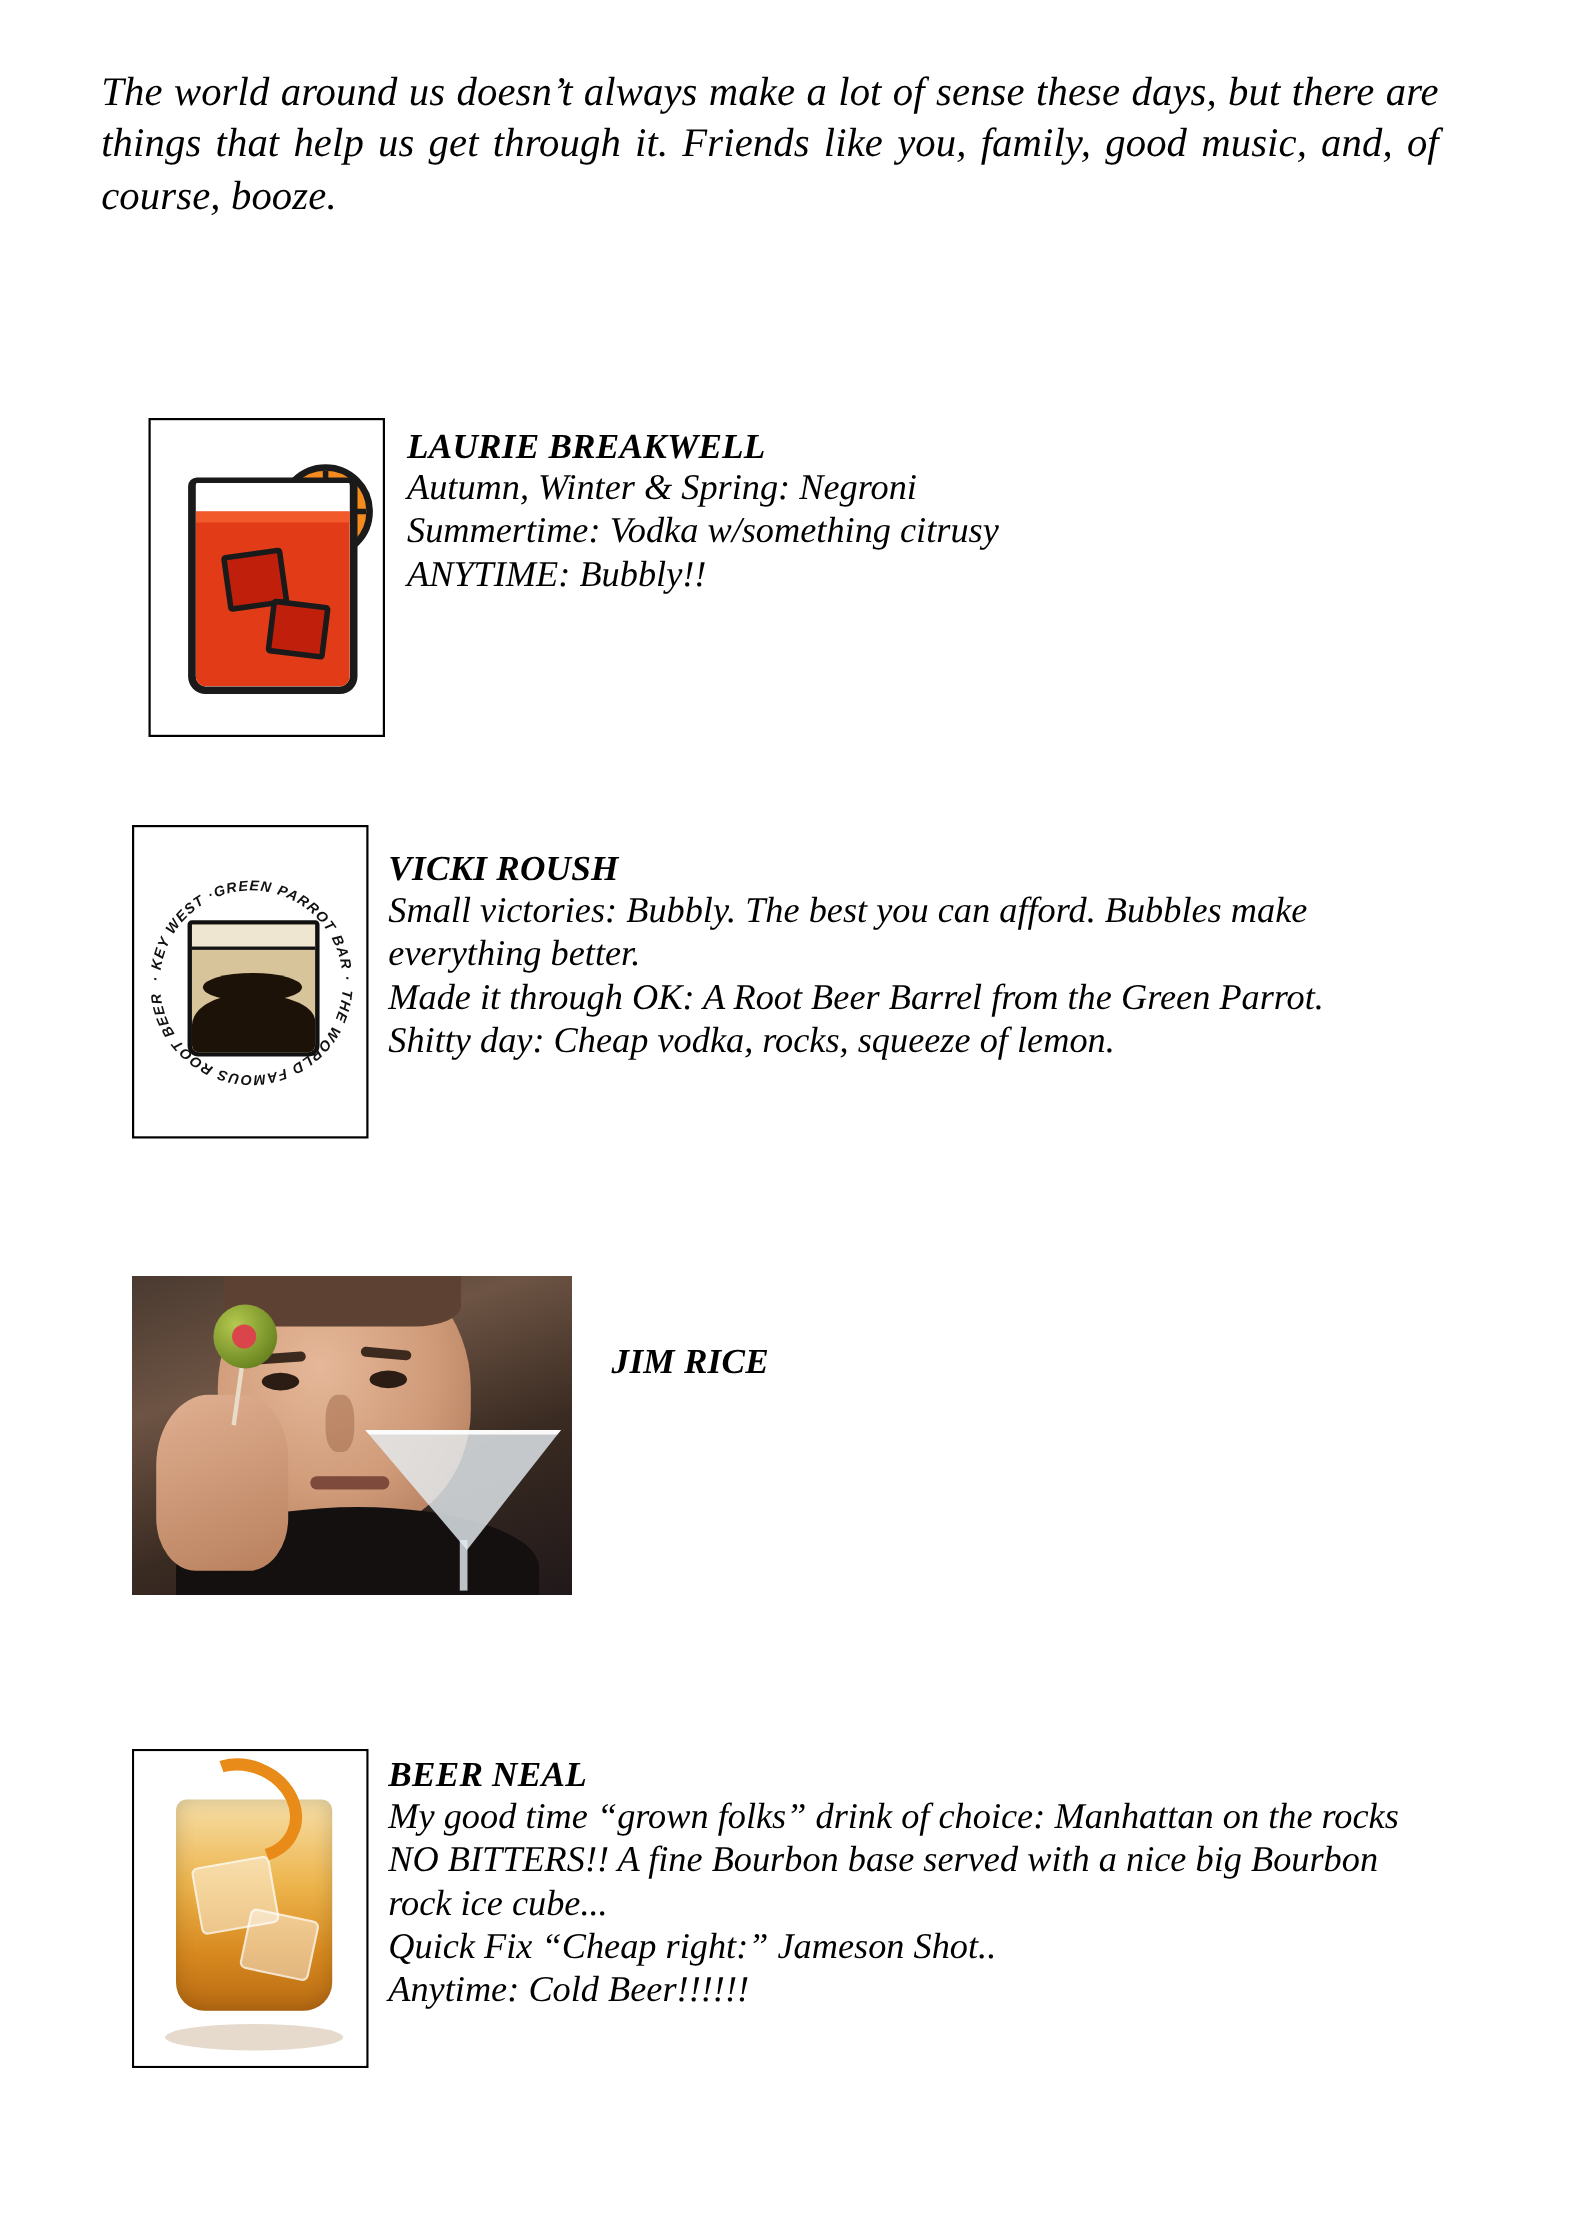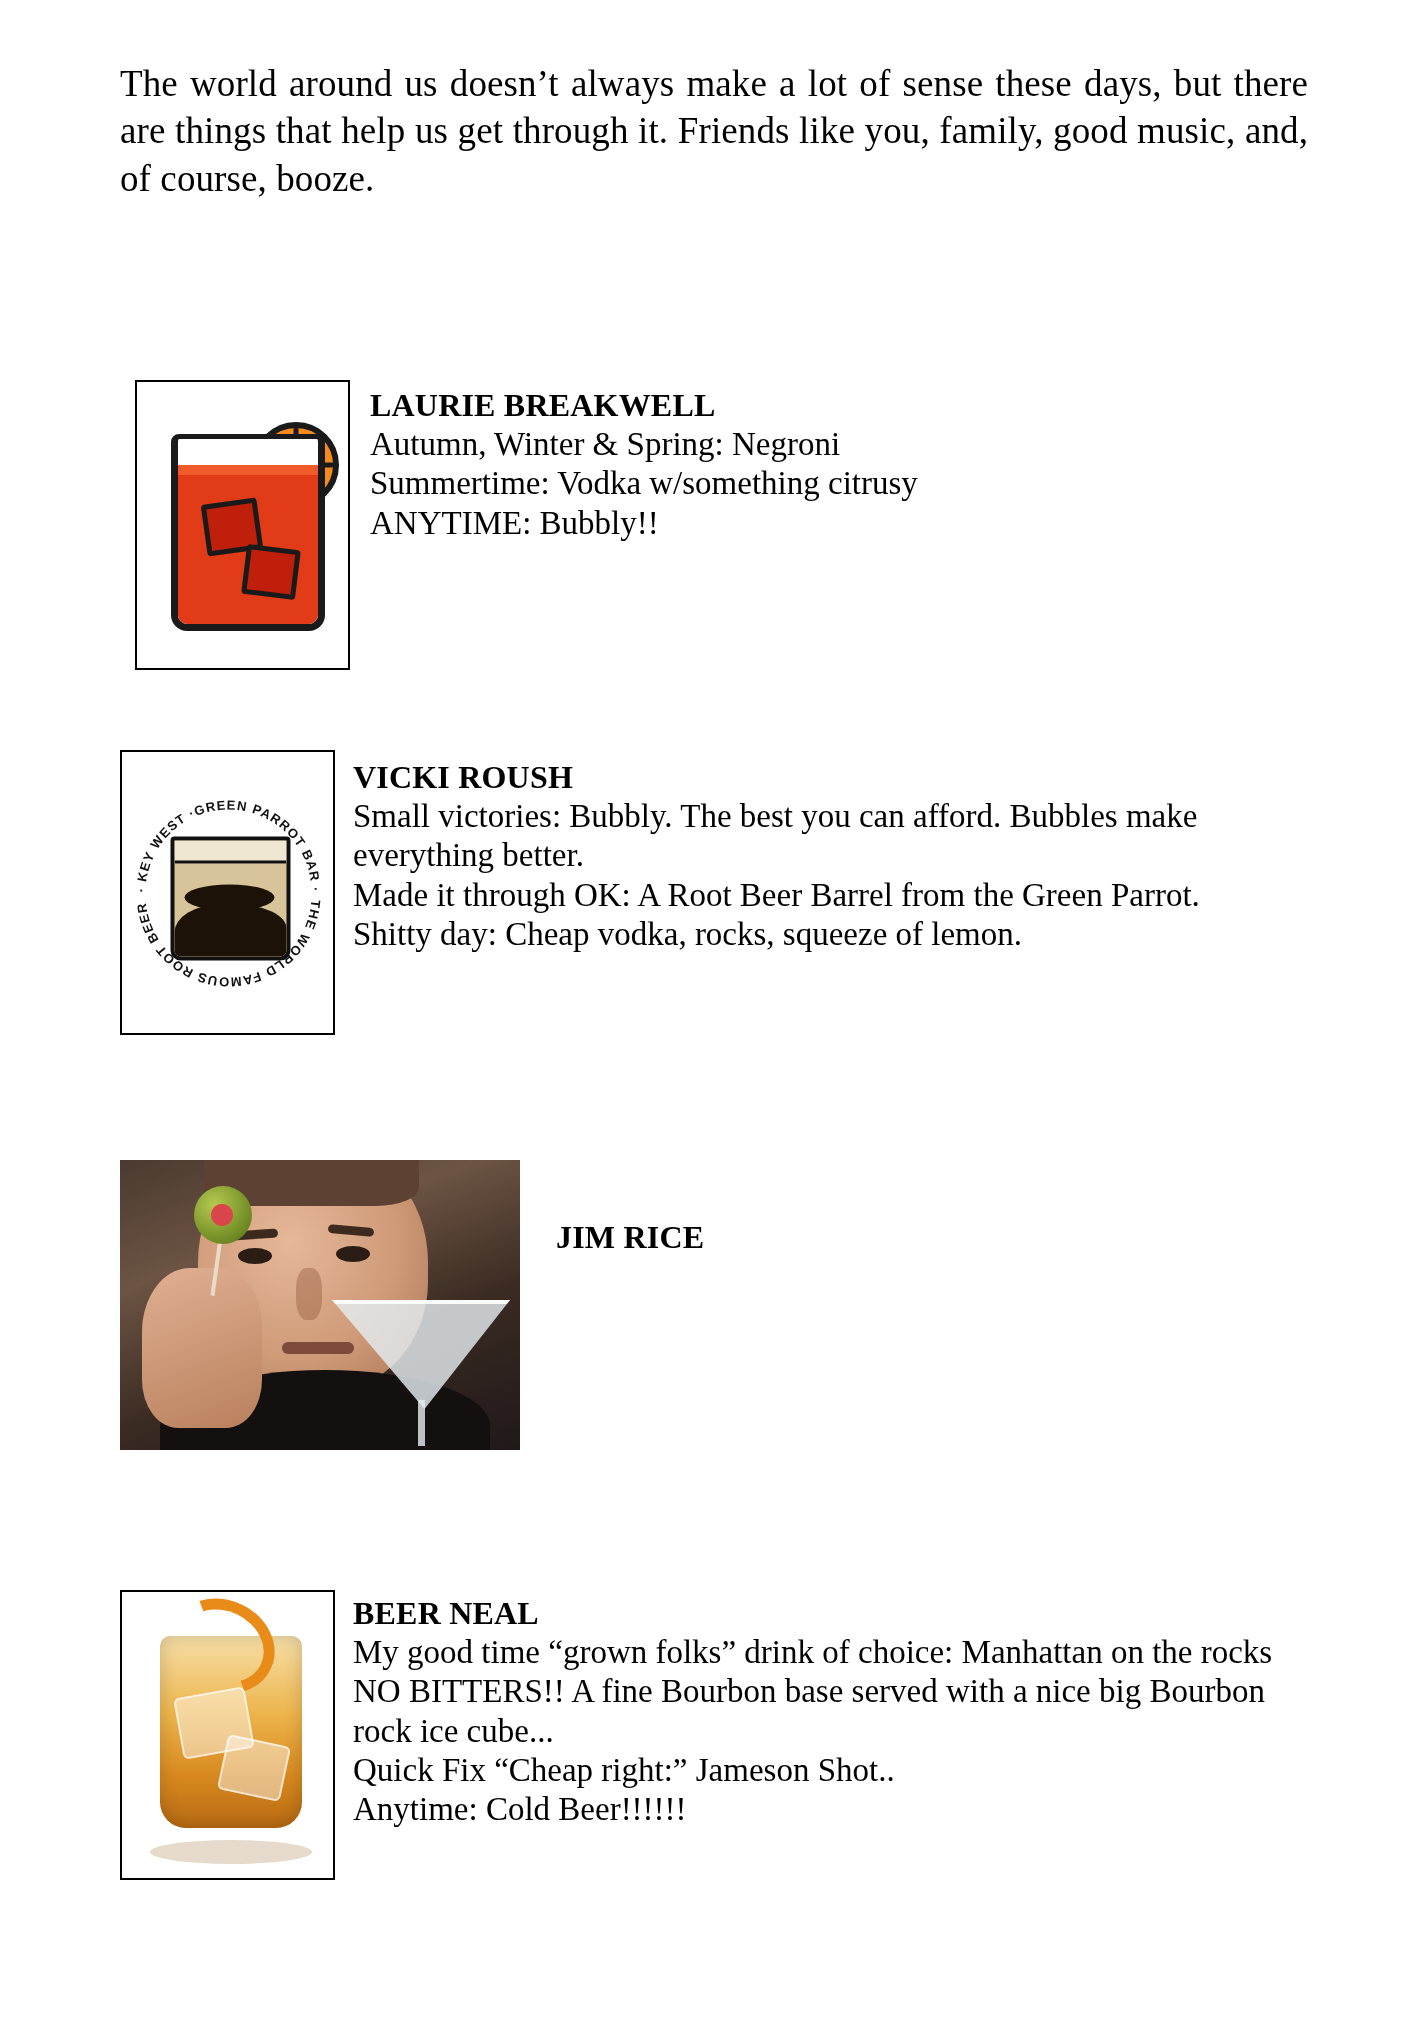--- a/index.html
+++ b/index.html
@@ -13,21 +13,22 @@
     font-family: "Liberation Serif", serif;
     color: #000000;
     position: relative;
     overflow: hidden;
   }
   .page {
     position: relative;
     width: 1428px;
     height: 2028px;
     box-sizing: border-box;
-    padding: 50px 120px 0 120px;
+    padding: 50px 120px 0 92px;
+    font-style: italic;
   }
 
   
   .intro {
     font-size: 37px;
     line-height: 1.28;
     text-align: justify;
     text-align-last: left;
     margin: 10px 0 0 0;
     letter-spacing: 0.1px;
@@ -121,21 +122,21 @@
   .neg-orange:after {
     content: "";
     position: absolute;
     top: 50%; left: 0; width: 100%; height: 5px;
     background: #1a1a1a; transform: translateY(-50%);
   }
 
   
   #entry-vicki { left: 120px; top: 750px; width: 1190px; }
   #entry-vicki .thumb-frame { width: 215px; height: 285px; }
-  #entry-vicki .entry-text { width: 950px; margin-left: 18px; margin-top: 8px; }
+  #entry-vicki .entry-text { width: 950px; margin-left: 18px; margin-top: 20px; }
 
   .parrot-logo {
     position: absolute;
     left: 50%; top: 50%;
     transform: translate(-50%, -50%);
     width: 205px; height: 205px;
   }
   .pl-circletext {
     position: absolute;
     inset: 0;

